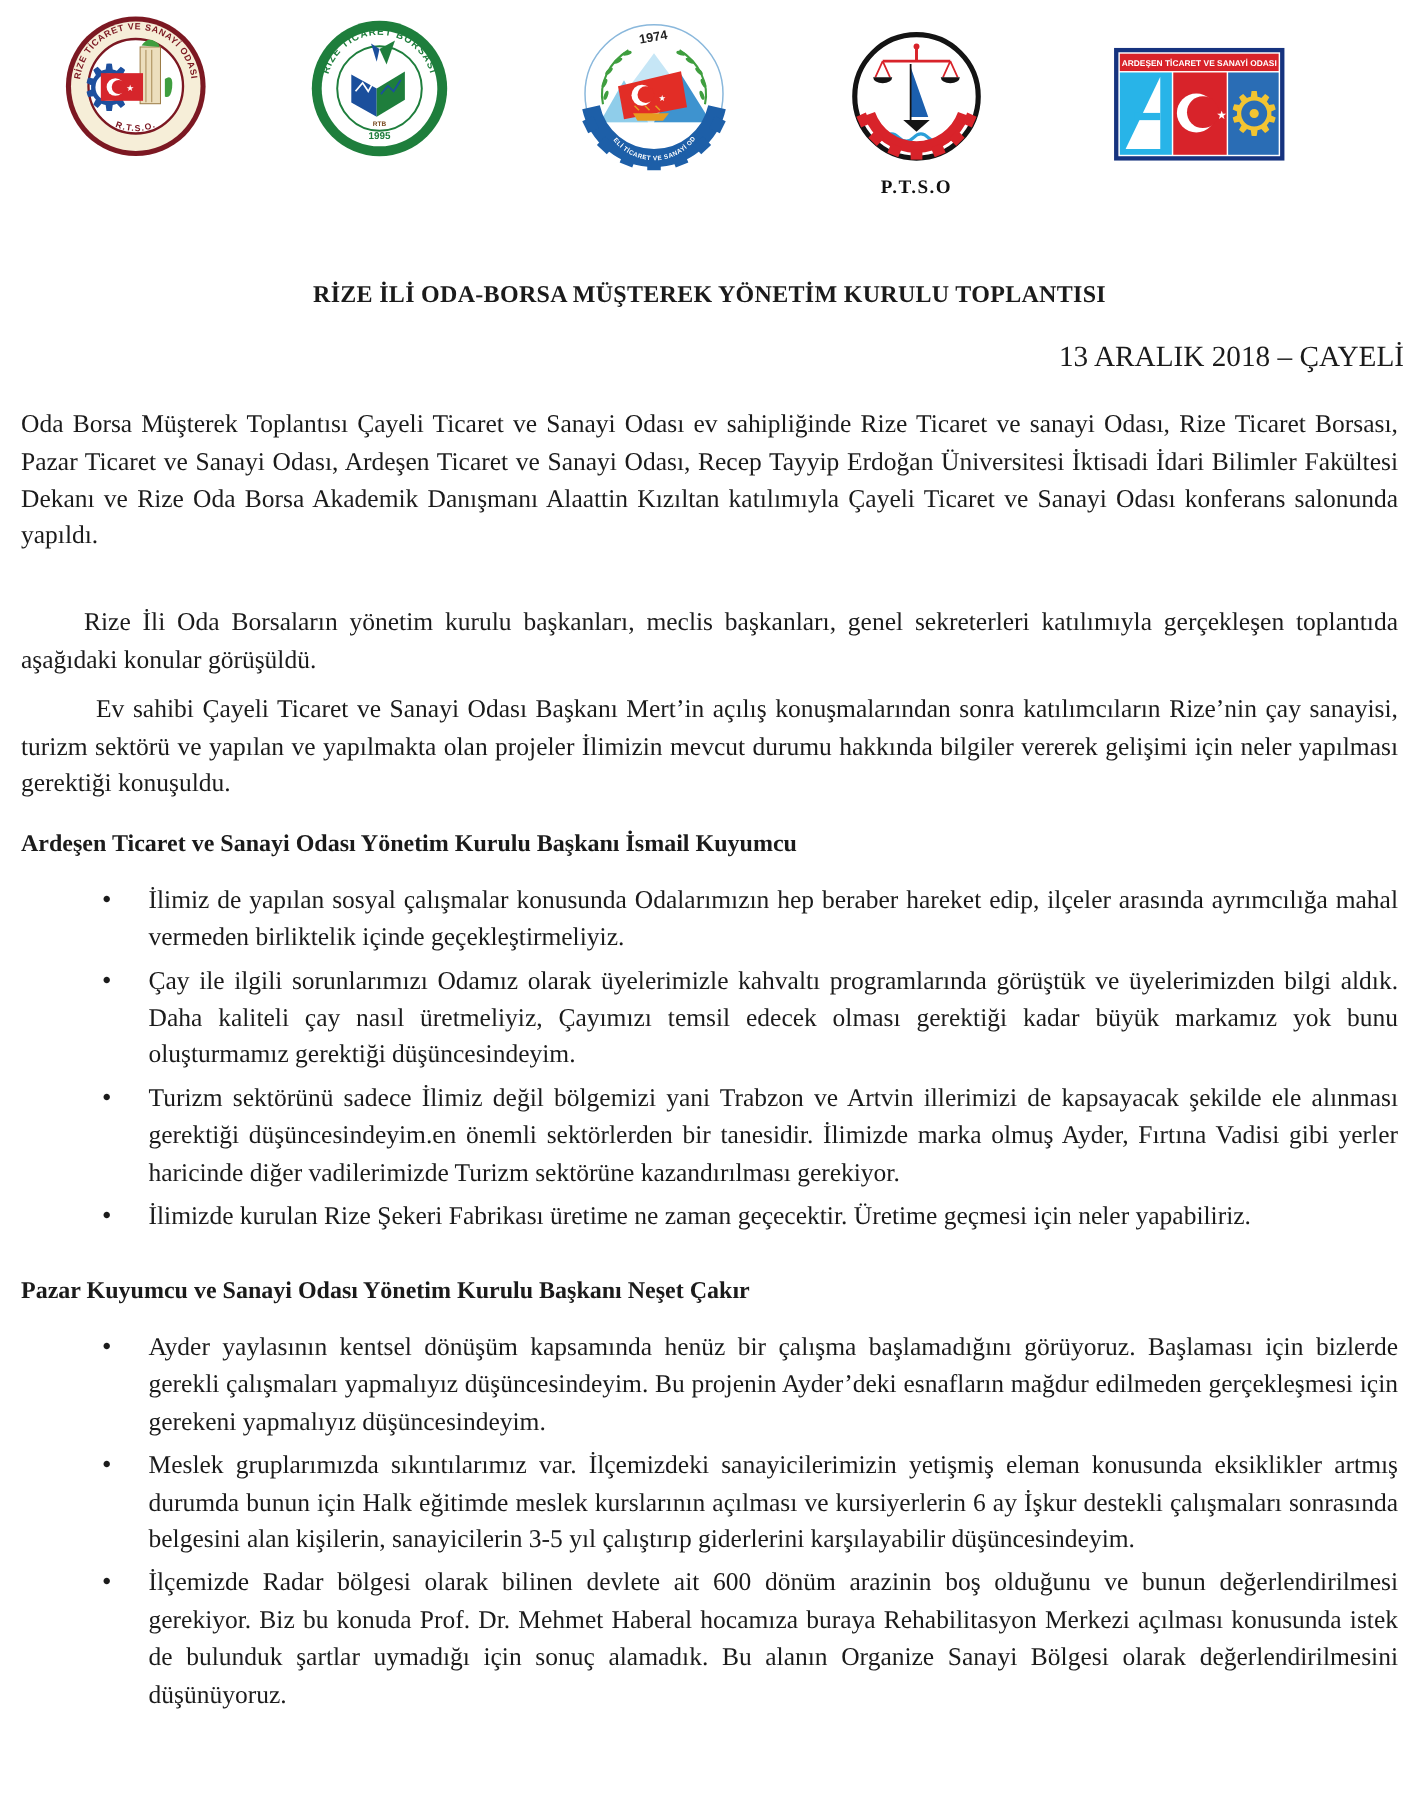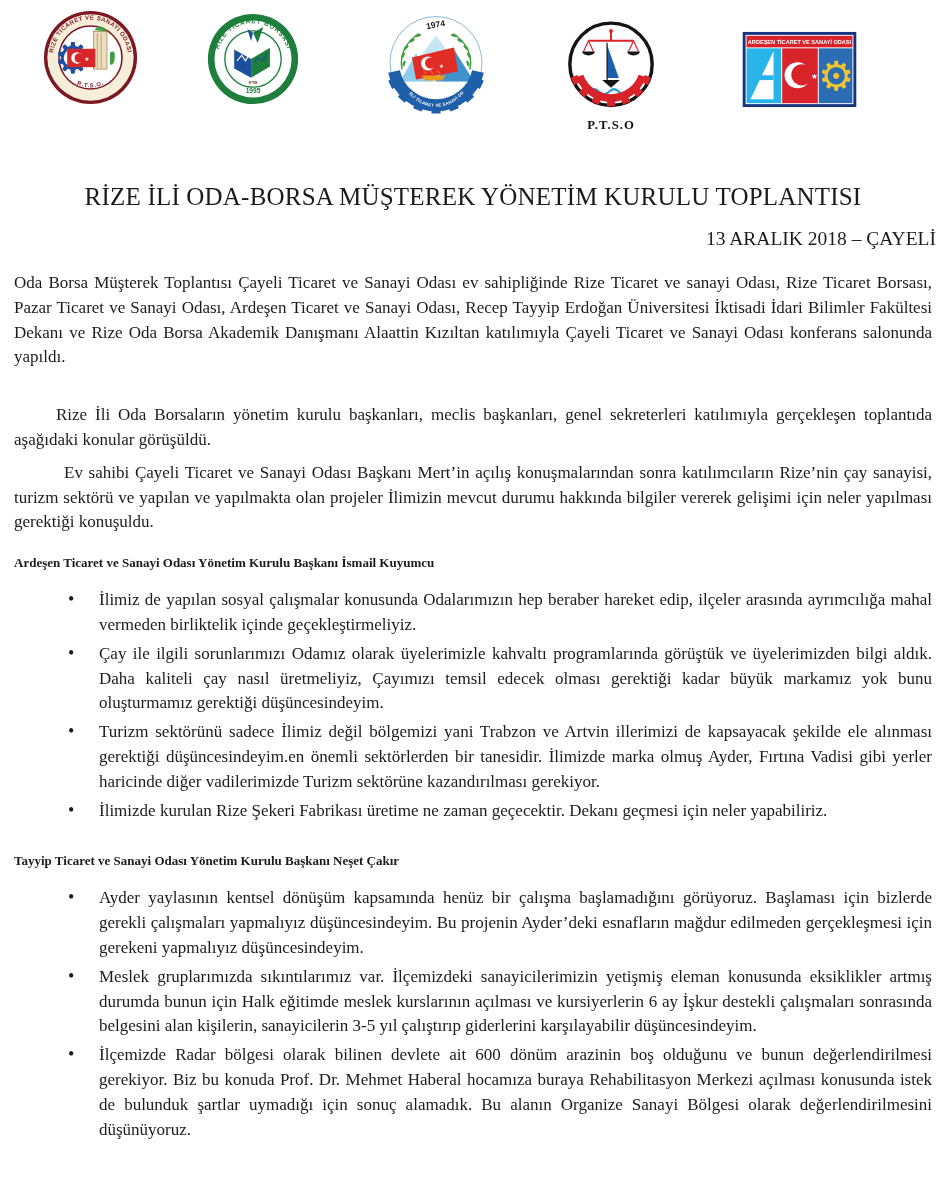--- a/index.html
+++ b/index.html
@@ -12,34 +12,34 @@
   .logos{position:relative;height:158px;}
   .logo{position:absolute;}
   .logo svg{display:block;width:100%;height:100%;}
   #logo-rtso   {left:42px; top:8px;  width:97px;  height:99px;}
   #logo-rtb    {left:206px;top:12px; width:94px;  height:94px;}
   #logo-cayeli {left:386px;top:9px;  width:100px; height:113px;}
   #logo-ptso   {left:562px;top:19px; width:98px;  height:116px;}
   #logo-ardesen{left:741px;top:31px; width:117px; height:77px;}
   
   .title{
-    text-align:center;font-size:25px;line-height:26px;font-weight:400;
+    text-align:center;font-size:16px;line-height:26px;font-weight:700;
     margin:26px 10px 0;letter-spacing:.2px;
   }
   .subtitle{
     text-align:right;font-size:19.5px;line-height:25px;font-weight:400;
     margin:16px 10px 20px;
   }
   
   .bodytext{margin:0 14px;font-size:17px;line-height:24.8px;text-align:justify;}
   .par{margin:0 0 8px;}
   .indent1{text-indent:42px;margin-top:33px;}
   .indent2{text-indent:50px;}
   .sect-heading{
-    font-size:13px;line-height:24px;font-weight:700;text-align:left;
+    font-size:16px;line-height:24px;font-weight:700;text-align:left;
     margin:26px 0 13px;
   }
   .sect-heading.first{margin-top:16px;}
   ul.blist{list-style:none;margin:0;padding:0 0 0 85px;}
   ul.blist li{position:relative;margin:0 0 4px;}
   ul.blist li::before{
     content:"\2022";position:absolute;left:-31px;top:-1px;font-size:18px;
   }
 </style>
 </head>
@@ -198,24 +198,24 @@
 
     <p class="par">Oda Borsa Müşterek Toplantısı Çayeli Ticaret ve Sanayi Odası ev sahipliğinde Rize Ticaret ve sanayi Odası, Rize Ticaret Borsası, Pazar Ticaret ve Sanayi Odası, Ardeşen Ticaret ve Sanayi Odası, Recep Tayyip Erdoğan Üniversitesi İktisadi İdari Bilimler Fakültesi Dekanı ve Rize Oda Borsa Akademik Danışmanı Alaattin Kızıltan katılımıyla Çayeli Ticaret ve Sanayi Odası konferans salonunda yapıldı.</p>
     <p class="par indent1">Rize İli Oda Borsaların yönetim kurulu başkanları, meclis başkanları, genel sekreterleri katılımıyla gerçekleşen toplantıda aşağıdaki konular görüşüldü.</p>
     <p class="par indent2">Ev sahibi Çayeli Ticaret ve Sanayi Odası Başkanı Mert’in açılış konuşmalarından sonra katılımcıların Rize’nin çay sanayisi, turizm sektörü ve yapılan ve yapılmakta olan projeler İlimizin mevcut durumu hakkında bilgiler vererek gelişimi için neler yapılması gerektiği konuşuldu.</p>
 
     <h2 class="sect-heading first">Ardeşen Ticaret ve Sanayi Odası Yönetim Kurulu Başkanı İsmail Kuyumcu</h2>
     <ul class="blist">
       <li>İlimiz de yapılan sosyal çalışmalar konusunda Odalarımızın hep beraber hareket edip, ilçeler arasında ayrımcılığa mahal vermeden birliktelik içinde geçekleştirmeliyiz.</li>
       <li>Çay ile ilgili sorunlarımızı Odamız olarak üyelerimizle kahvaltı programlarında görüştük ve üyelerimizden bilgi aldık. Daha kaliteli çay nasıl üretmeliyiz, Çayımızı temsil edecek olması gerektiği kadar büyük markamız yok bunu oluşturmamız gerektiği düşüncesindeyim.</li>
       <li>Turizm sektörünü sadece İlimiz değil bölgemizi yani Trabzon ve Artvin illerimizi de kapsayacak şekilde ele alınması gerektiği düşüncesindeyim.en önemli sektörlerden bir tanesidir. İlimizde marka olmuş Ayder, Fırtına Vadisi gibi yerler haricinde diğer vadilerimizde Turizm sektörüne kazandırılması gerekiyor.</li>
-      <li>İlimizde kurulan Rize Şekeri Fabrikası üretime ne zaman geçecektir. Dekanı geçmesi için neler yapabiliriz.</li>
+      <li>İlimizde kurulan Rize Şekeri Fabrikası üretime ne zaman geçecektir. Üretime geçmesi için neler yapabiliriz.</li>
     </ul>
 
-    <h2 class="sect-heading">Tayyip Ticaret ve Sanayi Odası Yönetim Kurulu Başkanı Neşet Çakır</h2>
+    <h2 class="sect-heading">Pazar Kuyumcu ve Sanayi Odası Yönetim Kurulu Başkanı Neşet Çakır</h2>
     <ul class="blist">
       <li>Ayder yaylasının kentsel dönüşüm kapsamında henüz bir çalışma başlamadığını görüyoruz. Başlaması için bizlerde gerekli çalışmaları yapmalıyız düşüncesindeyim. Bu projenin Ayder’deki esnafların mağdur edilmeden gerçekleşmesi için gerekeni yapmalıyız düşüncesindeyim.</li>
       <li>Meslek gruplarımızda sıkıntılarımız var. İlçemizdeki sanayicilerimizin yetişmiş eleman konusunda eksiklikler artmış durumda bunun için Halk eğitimde meslek kurslarının açılması ve kursiyerlerin 6 ay İşkur destekli çalışmaları sonrasında belgesini alan kişilerin, sanayicilerin 3-5 yıl çalıştırıp giderlerini karşılayabilir düşüncesindeyim.</li>
       <li>İlçemizde Radar bölgesi olarak bilinen devlete ait 600 dönüm arazinin boş olduğunu ve bunun değerlendirilmesi gerekiyor. Biz bu konuda Prof. Dr. Mehmet Haberal hocamıza buraya Rehabilitasyon Merkezi açılması konusunda istek de bulunduk şartlar uymadığı için sonuç alamadık. Bu alanın Organize Sanayi Bölgesi olarak değerlendirilmesini düşünüyoruz.</li>
     </ul>
 
   </div>
 </div>
 
 </body></html>

